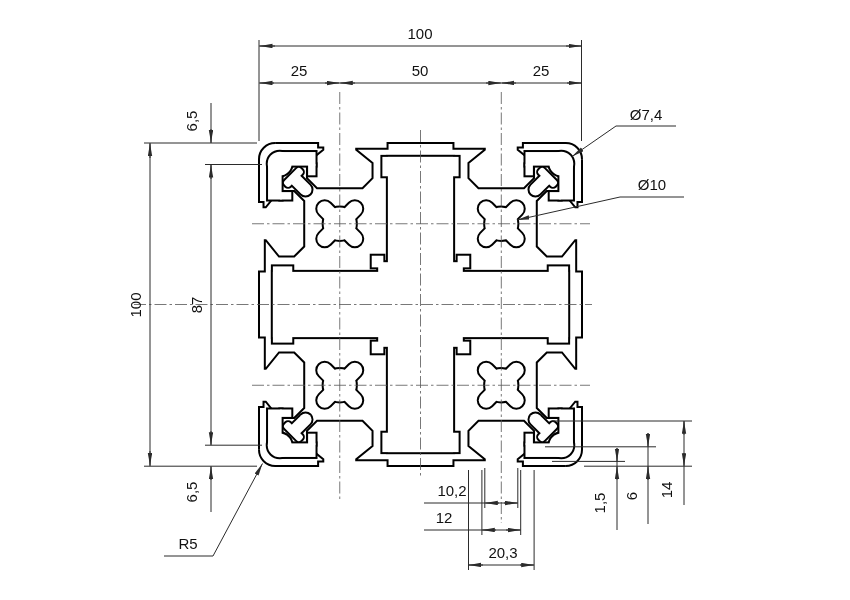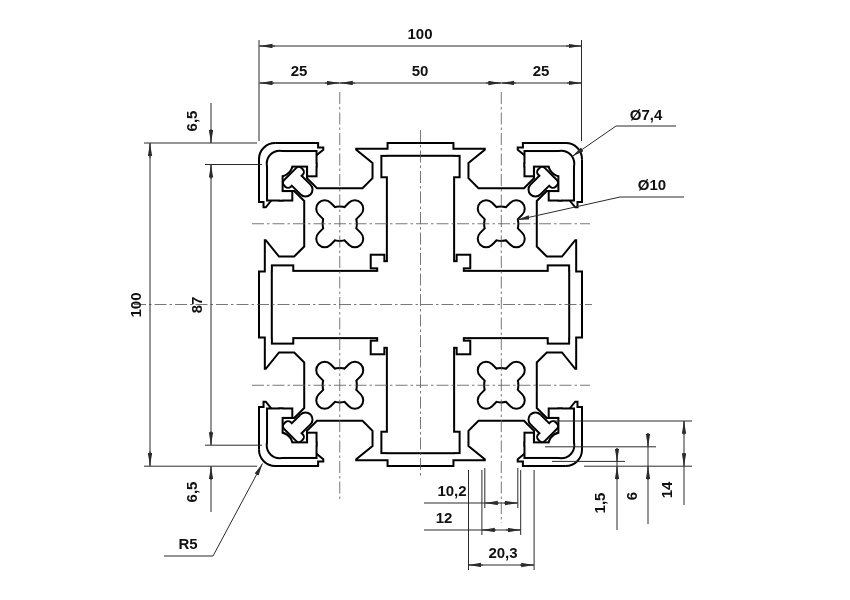--- a/index.html
+++ b/index.html
@@ -1,16 +1,16 @@
 <!DOCTYPE html>
 <html><head>
 <meta charset="utf-8">
 <style>
   html,body{margin:0;padding:0;background:#fff;}
-  .sheet{position:relative;width:850px;height:600px;background:#ffffff;overflow:hidden;font-weight:bold;}
+  .sheet{position:relative;width:850px;height:600px;background:#ffffff;overflow:hidden;}
   svg{display:block;}
   text{font-family:"Liberation Sans","DejaVu Sans",sans-serif;font-size:15px;fill:#111;}
   .outl{stroke:#000;stroke-width:0.62;fill:none;stroke-linejoin:miter;}
   .cav1{stroke:#000;stroke-width:1.24;fill:#fff;}
   .cav2{stroke:none;fill:#fff;}
   .thin{stroke:#2b2b2b;stroke-width:1;fill:none;}
   .cl{stroke:#555;stroke-width:0.8;fill:none;stroke-dasharray:12 3 2.5 3;}
   .lbl{text-anchor:middle;}
 </style>
 </head>

